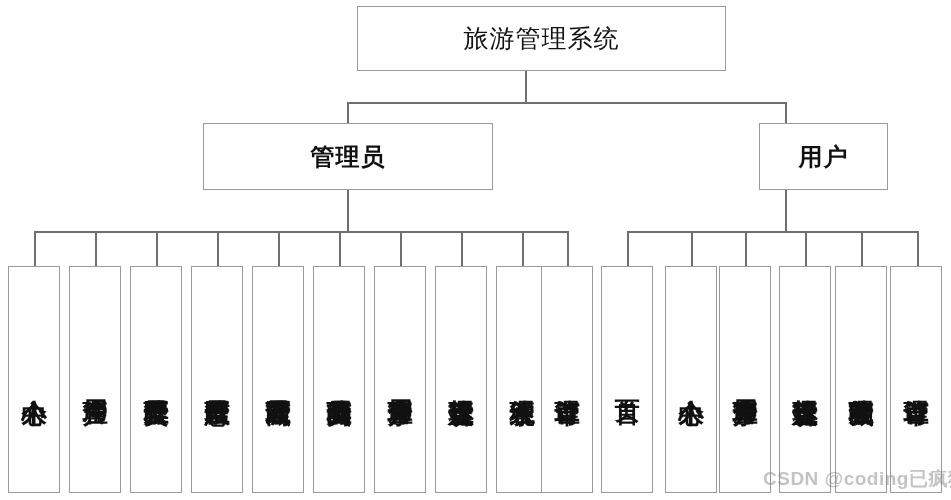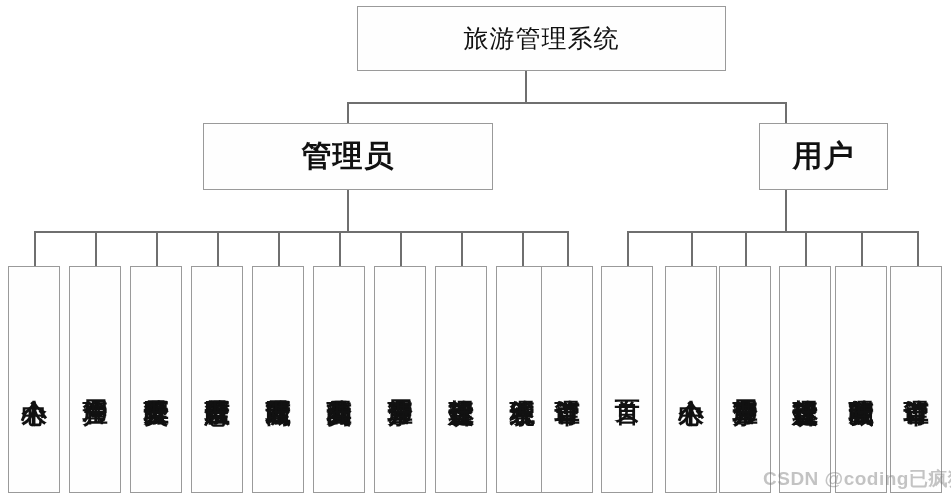--- a/index.html
+++ b/index.html
@@ -25,21 +25,21 @@
     display: flex;
     align-items: center;
     justify-content: center;
     color: #111111;
   }
   .node-root {
     font-size: 25px;
     letter-spacing: 1px;
   }
   .node-l2 {
-    font-size: 30px;
+    font-size: 24px;
     font-weight: 600;
     letter-spacing: 1px;
   }
   .leaf {
     writing-mode: vertical-rl;
     text-orientation: upright;
     font-size: 25px;
     font-weight: 600;
     line-height: 1.02;
     letter-spacing: 0px;

